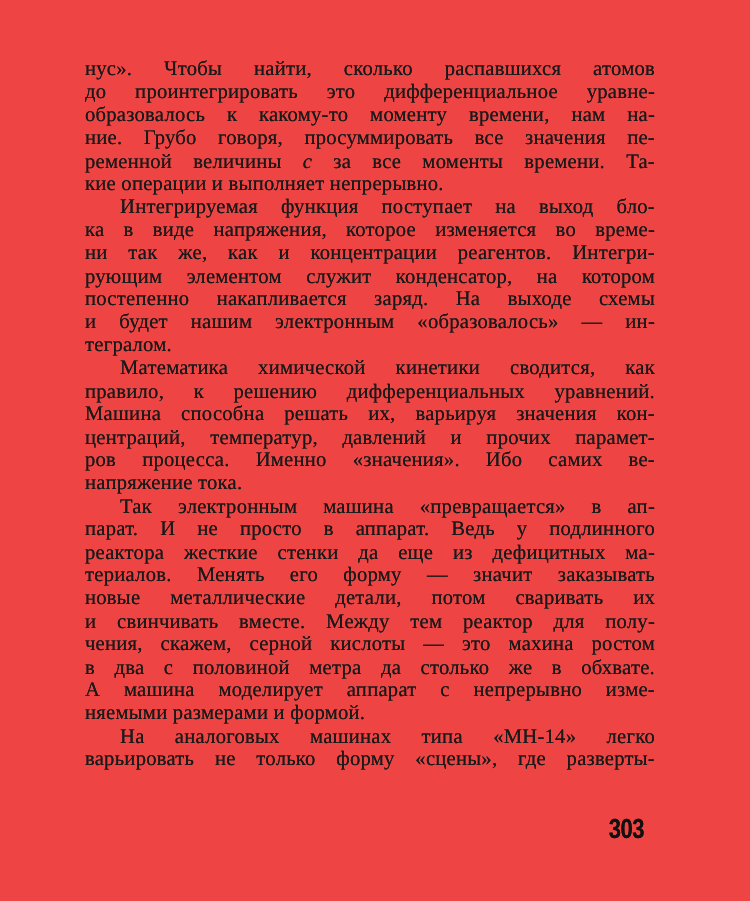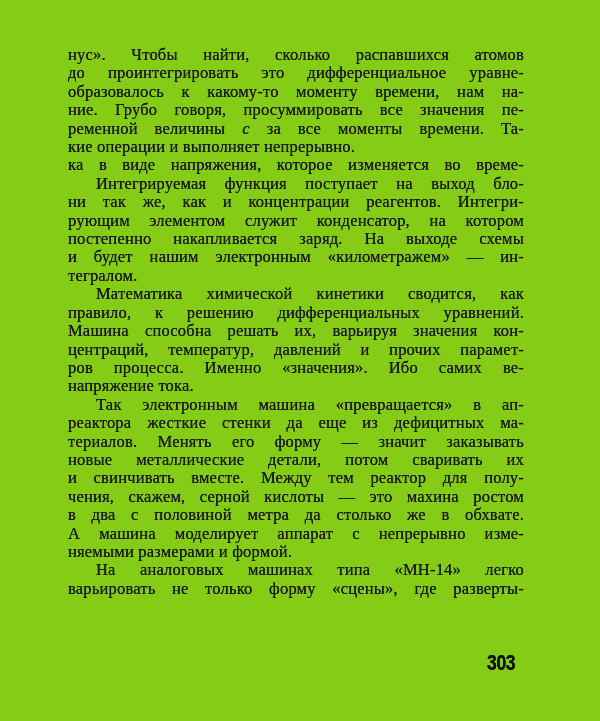--- a/index.html
+++ b/index.html
@@ -4,21 +4,21 @@
 <style>
   html, body {
     margin: 0;
     padding: 0;
     background: #fdfdfb;
   }
   .page {
     position: relative;
     width: 600px;
     height: 721px;
-    background: #84cc16;
+    background: #ef4444;
     overflow: hidden;
     font-family: "Liberation Serif", "DejaVu Serif", serif;
   }
   .text-block {
     position: absolute;
     left: 68px;
     top: 46px;
     width: 456px;
     color: #1a1a1a;
     font-size: 16.5px;
@@ -62,38 +62,39 @@
   <div class="text-block">
       <div class="paragraph">
         <div class="line j"><span>нус». Чтобы найти, сколько распавшихся атомов</span></div>
         <div class="line j"><span>до проинтегрировать это дифференциальное уравне-</span></div>
         <div class="line j"><span>образовалось к какому-то моменту времени, нам на-</span></div>
         <div class="line j"><span>ние. Грубо говоря, просуммировать все значения пе-</span></div>
         <div class="line j"><span>ременной величины </span><span class="it">с</span><span> за все моменты времени. Та-</span></div>
         <div class="line"><span>кие операции и выполняет непрерывно.</span></div>
       </div>
       <div class="paragraph">
+        <div class="line j indent"><span>Интегрируемая функция поступает на выход бло-</span></div>
         <div class="line j"><span>ка в виде напряжения, которое изменяется во време-</span></div>
-        <div class="line j indent"><span>Интегрируемая функция поступает на выход бло-</span></div>
         <div class="line j"><span>ни так же, как и концентрации реагентов. Интегри-</span></div>
         <div class="line j"><span>рующим элементом служит конденсатор, на котором</span></div>
         <div class="line j"><span>постепенно накапливается заряд. На выходе схемы</span></div>
-        <div class="line j"><span>и будет нашим электронным «километражем» — ин-</span></div>
+        <div class="line j"><span>и будет нашим электронным «образовалось» — ин-</span></div>
         <div class="line"><span>тегралом.</span></div>
       </div>
       <div class="paragraph">
         <div class="line j indent"><span>Математика химической кинетики сводится, как</span></div>
         <div class="line j"><span>правило, к решению дифференциальных уравнений.</span></div>
         <div class="line j"><span>Машина способна решать их, варьируя значения кон-</span></div>
         <div class="line j"><span>центраций, температур, давлений и прочих парамет-</span></div>
         <div class="line j"><span>ров процесса. Именно «значения». Ибо самих ве-</span></div>
         <div class="line"><span>напряжение тока.</span></div>
       </div>
       <div class="paragraph">
         <div class="line j indent"><span>Так электронным машина «превращается» в ап-</span></div>
+        <div class="line j"><span>парат. И не просто в аппарат. Ведь у подлинного</span></div>
         <div class="line j"><span>реактора жесткие стенки да еще из дефицитных ма-</span></div>
         <div class="line j"><span>териалов. Менять его форму — значит заказывать</span></div>
         <div class="line j"><span>новые металлические детали, потом сваривать их</span></div>
         <div class="line j"><span>и свинчивать вместе. Между тем реактор для полу-</span></div>
         <div class="line j"><span>чения, скажем, серной кислоты — это махина ростом</span></div>
         <div class="line j"><span>в два с половиной метра да столько же в обхвате.</span></div>
         <div class="line j"><span>А машина моделирует аппарат с непрерывно изме-</span></div>
         <div class="line"><span>няемыми размерами и формой.</span></div>
       </div>
       <div class="paragraph">

